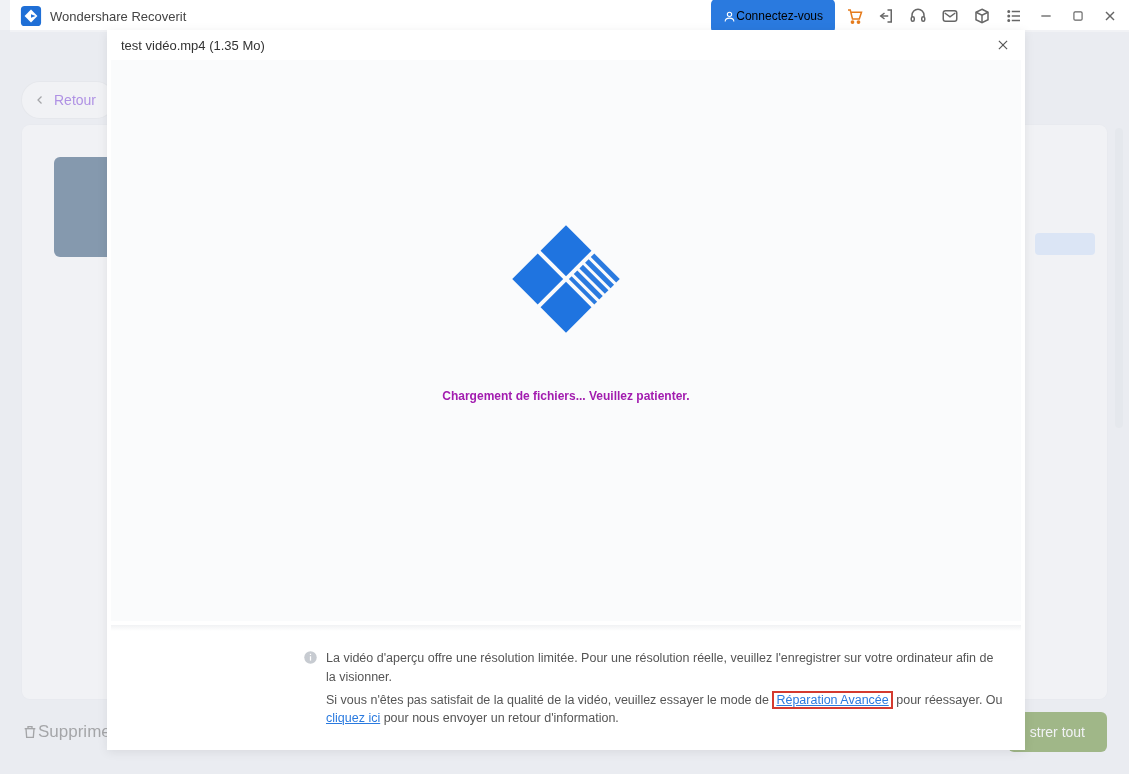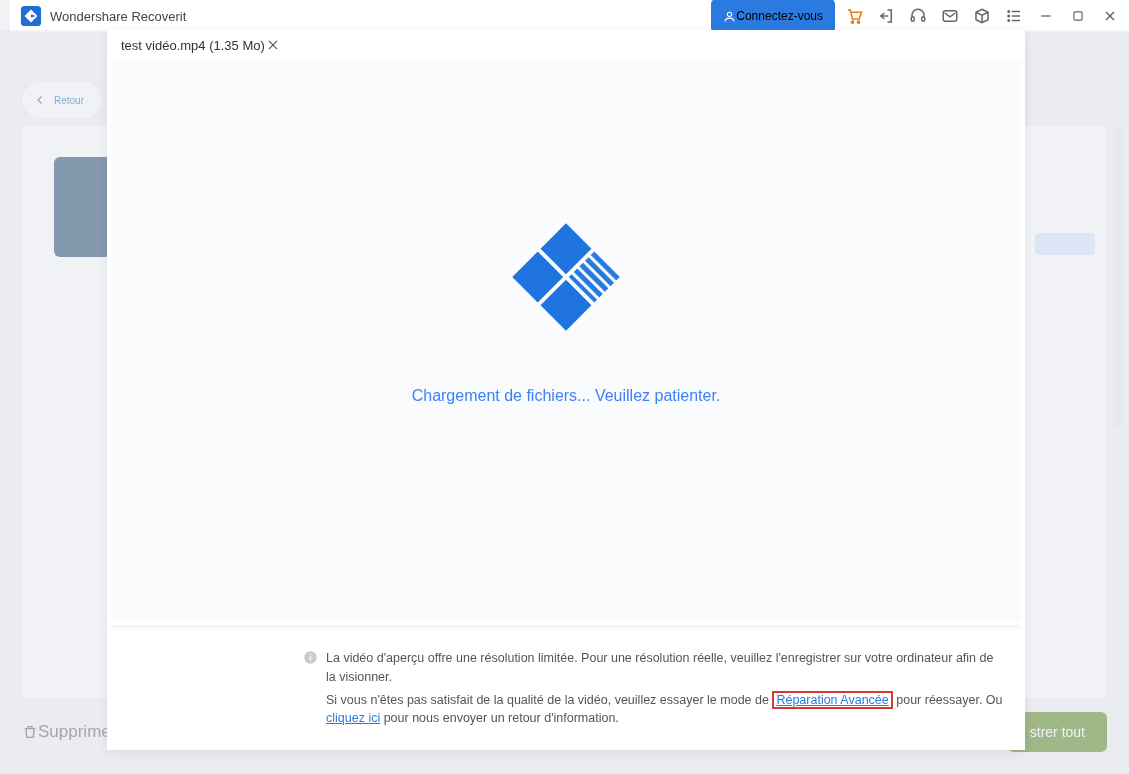--- a/index.html
+++ b/index.html
@@ -51,21 +51,21 @@
   .overlay-dim {
     position:absolute; top:30px; left:0; right:0; bottom:0;
     background: rgba(230,232,236,0.55);
     z-index:2;
   }
   .back-pill {
     position:absolute; top:52px; left:22px;
     background:#fff; border-radius:18px; height:36px;
     display:flex; align-items:center; padding:0 18px 0 12px;
     gap:8px; box-shadow:0 0 0 1px #e5e7eb; z-index:1;
-    color:#0369a1; font-size:10px;
+    color:#6d28d9; font-size:14px;
   }
   .content-card {
     position:absolute; top:95px; left:22px; right:22px; bottom:75px;
     background:#fff; border-radius:8px; z-index:1;
     box-shadow:0 0 0 1px #eceef2;
   }
   .dark-tile {
     position:absolute; top:32px; left:32px;
     width:180px; height:100px; background:#103a63; border-radius:6px;
   }
@@ -91,30 +91,31 @@
 
   
   .modal {
     position:absolute; top:30px; left:107px; width:918px; bottom:24px;
     background:#fff; z-index:5;
     display:flex; flex-direction:column;
     box-shadow:0 2px 10px rgba(0,0,0,0.08);
   }
   .modal-header {
     height:30px; display:flex; align-items:center; padding:0 14px;
+    justify-content:space-between;
   }
   .modal-title { color:#333; font-size:13px;}
   .modal-close { cursor:pointer; width:16px; height:16px; display:flex; align-items:center; justify-content:center;}
   .modal-body {
     flex:1; background:#fafbfc; margin:0 4px 4px 4px;
     display:flex; flex-direction:column; align-items:center; justify-content:center;
     padding-bottom:60px;
   }
   .loading-logo { width:120px; height:120px; display:flex;align-items:center;justify-content:center; margin-bottom:50px;}
-  .loading-text { font-size:16px; color:#3b82f6; font-weight:400;}
+  .loading-text { font-size:12px; color:#a21caf; font-weight:700;}
   .modal-footer {
     padding:18px 22px 22px 18px;
     display:flex; align-items:flex-start; justify-content:flex-end;
     gap:30px;
   }
   .info-block { display:flex; gap:8px; font-size:12.5px; color:#555; line-height:1.5; max-width:700px;}
   .info-icon { flex:0 0 auto; margin-top:1px;}
   .info-text .line2 { margin-top:4px;}
   .info-text a { color:#2a7adf; text-decoration:underline; cursor:pointer;}
   .red-box { border:2px solid #d43a2f; padding:0 2px;}

